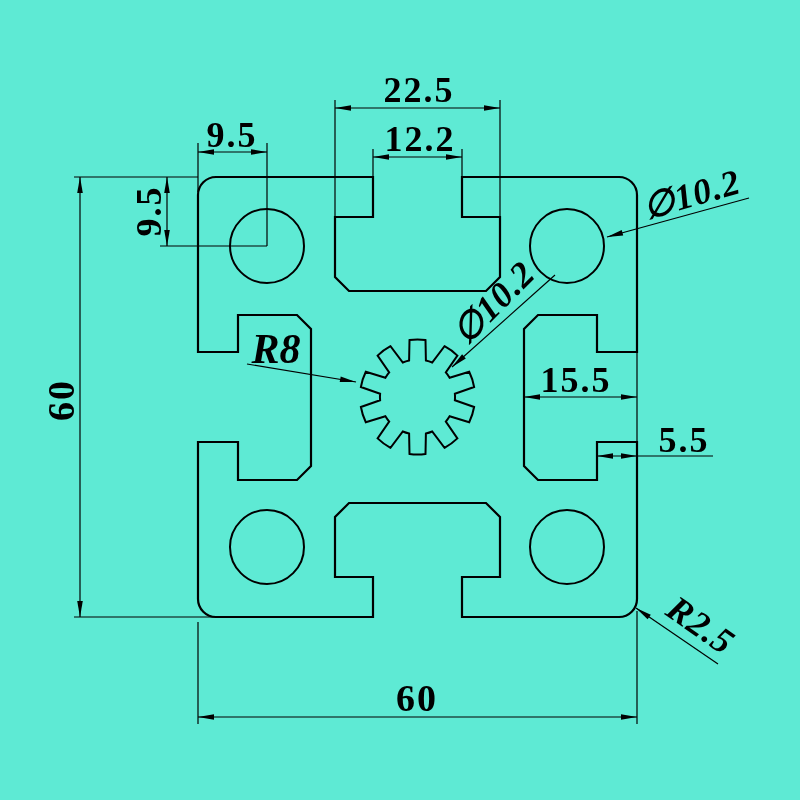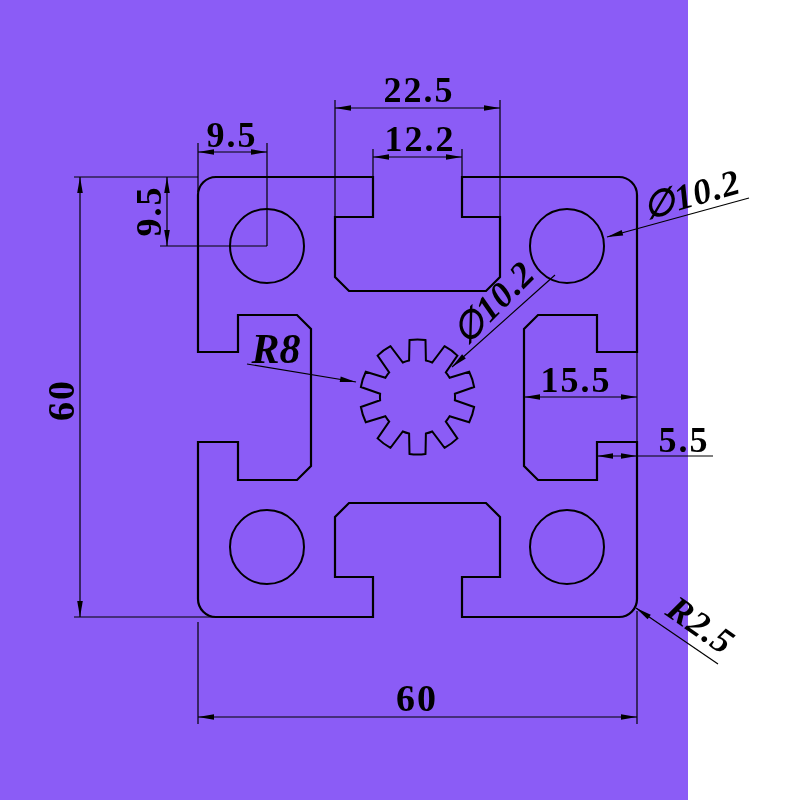--- a/index.html
+++ b/index.html
@@ -1,16 +1,16 @@
 <!DOCTYPE html>
 <html><head>
 <meta charset="utf-8">
 <style>
   html,body{margin:0;padding:0;background:#ffffff;}
-  #stage{width:688px;height:800px;position:relative;background:#8b5cf6;}
+  #stage{width:800px;height:800px;position:relative;background:#5eead4;}
   svg{display:block;}
   .outline{fill:none;stroke:#000;stroke-width:2.2;stroke-linejoin:miter;}
   .hole{fill:none;stroke:#000;stroke-width:2;}
   .thin{fill:none;stroke:#000;stroke-width:1.2;}
   .arrow{fill:#000;stroke:none;}
   text{fill:#000;font-family:"Liberation Serif","DejaVu Serif",serif;font-weight:700;}
   .dim{font-size:36px;letter-spacing:2px;}
   .dim-big{font-size:38px;letter-spacing:2px;}
   .lbl{font-size:36px;letter-spacing:1px;font-style:italic;}
   .lbl-r8{font-size:42px;font-style:italic;}

